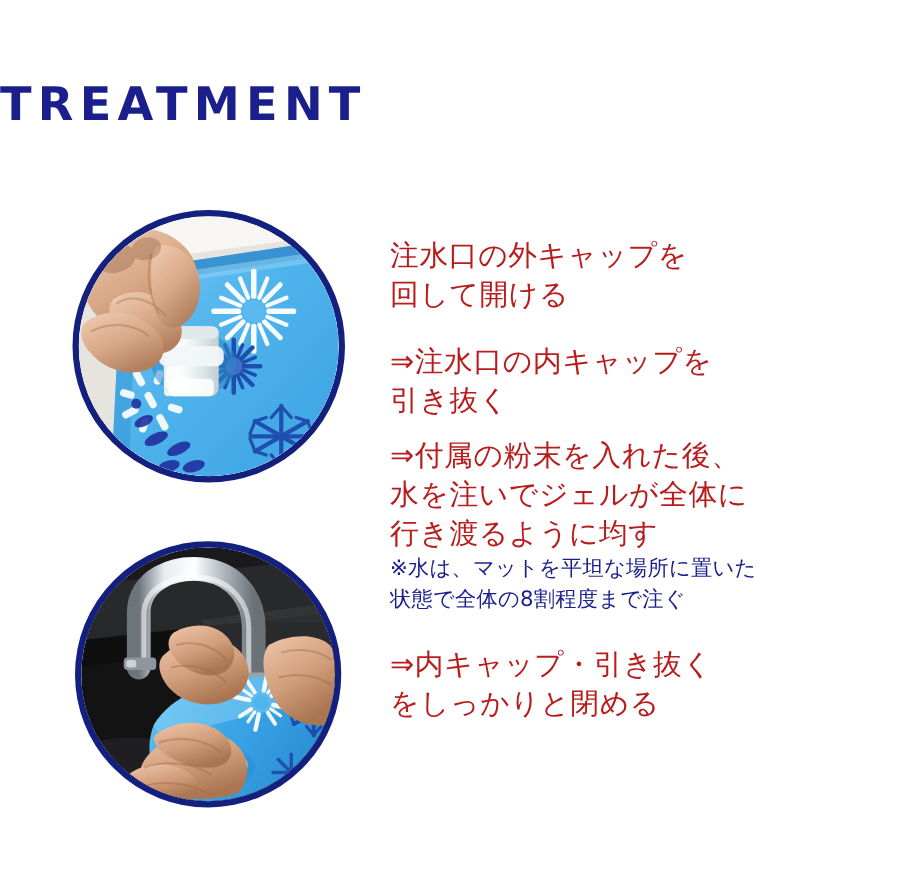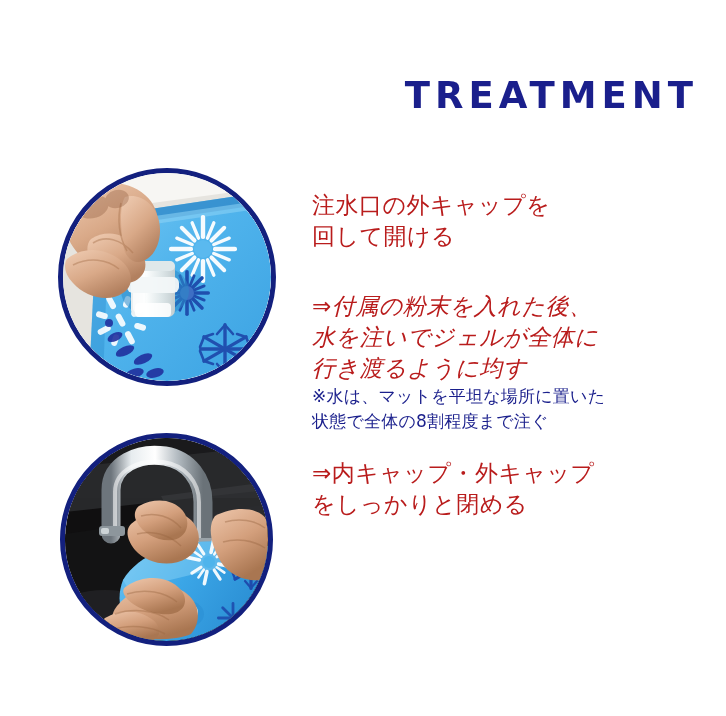--- a/index.html
+++ b/index.html
@@ -11,24 +11,24 @@
     width: 726px;
     height: 716px;
     position: relative;
     overflow: hidden;
     font-family: "Liberation Sans", "DejaVu Sans", sans-serif;
   }
 
   
   #page-title {
     position: absolute;
-    top: 74px;
+    top: 62px;
     left: 0;
     width: 698px;
-    text-align: right;
+    text-align: left;
     font-family: "DejaVu Sans", sans-serif;
     font-size: 37px;
     font-weight: bold;
     letter-spacing: 5px;
     color: #1a1f8c;
     line-height: 44px;
     white-space: nowrap;
   }
 
   
@@ -70,21 +70,21 @@
   .step-block {
     color: #b91c1c;
     font-family: "DejaVu Sans", sans-serif;
     font-size: 23px;
     line-height: 31px;
     letter-spacing: 0.5px;
     white-space: pre-line;
   }
   .step-block.spaced-1 { margin-top: 0; }
   .step-block.spaced-2 { margin-top: 23px; }
-  .step-block.spaced-3 { margin-top: 39px; font-style: italic; }
+  .step-block.spaced-3 { margin-top: 13px; }
   .note-block {
     color: #1a1f8c;
     font-family: "DejaVu Sans", sans-serif;
     font-size: 17px;
     line-height: 25px;
     letter-spacing: 0.2px;
     white-space: pre-line;
   }
   .step-block.spaced-4 { margin-top: 24px; }
 </style>
@@ -403,23 +403,25 @@
         <path d="M46 192 C64 186 86 188 100 196"></path>
       </g>
     </svg>
   </div>
 </div>
 
 <div id="instructions">
   <div class="step-block spaced-1">注水口の外キャップを
 回して開ける</div>
 
+  <div class="step-block spaced-2">⇒注水口の内キャップを
+引き抜く</div>
 
   <div class="step-block spaced-3">⇒付属の粉末を入れた後、
 水を注いでジェルが全体に
 行き渡るように均す</div>
 
   <div class="note-block">※水は、マットを平坦な場所に置いた
 状態で全体の8割程度まで注ぐ</div>
 
-  <div class="step-block spaced-4">⇒内キャップ・外キャップ
+  <div class="step-block spaced-4">⇒内キャップ・引き抜く
 をしっかりと閉める</div>
 </div>
 
 </body></html>

